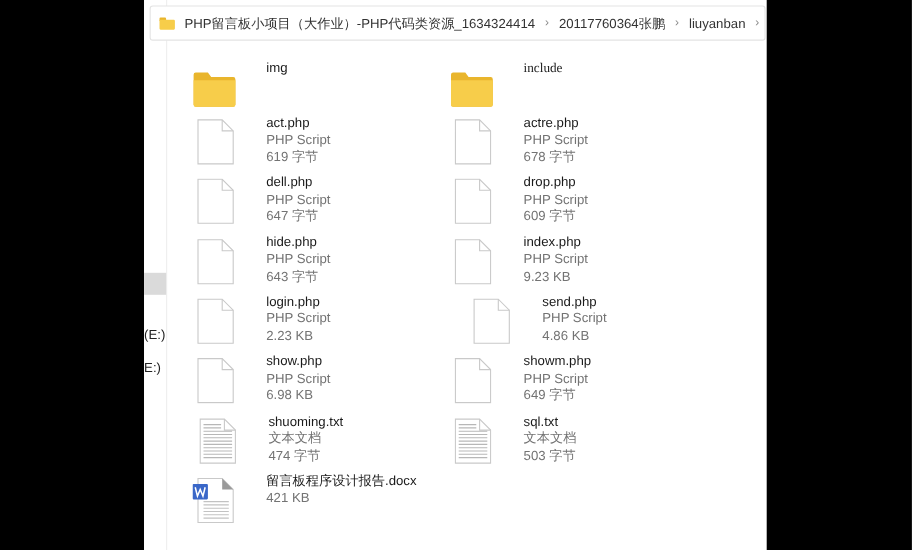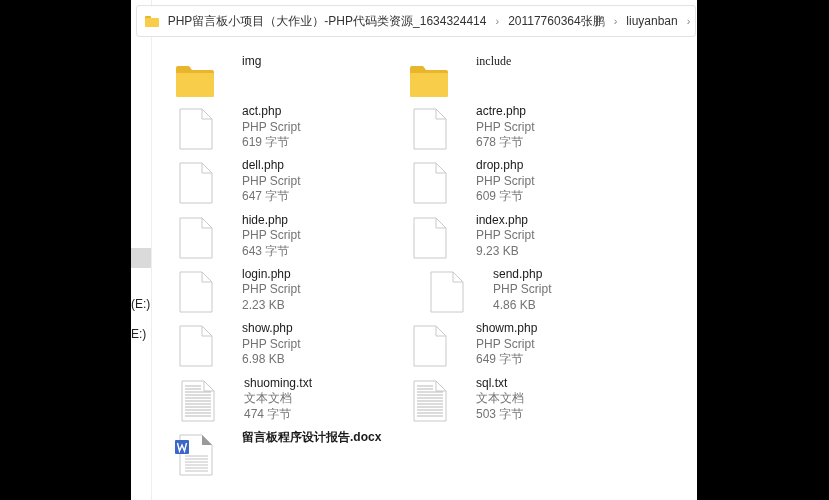--- a/index.html
+++ b/index.html
@@ -240,33 +240,34 @@
             <line x1="4" x2="30" y1="33" y2="33" stroke="#b7b7b7"></line>
             <line x1="4" x2="30" y1="36" y2="36" stroke="#b7b7b7"></line>
           </svg>
         </div>
         <div class="txt">
           <div class="name">sql.txt</div>
           <div class="meta">文本文档</div>
           <div class="meta">503 字节</div>
         </div>
       </div>
-      <div class="item" style="left: 22px; top: 389.8px; font-weight: bold;">
+      <div class="item" style="left: 22px; top: 389.8px;">
         <div class="ico">
           <svg width="38" height="42" viewBox="0 0 38 42" style="margin-top:4px;margin-left:1px">
             <path d="M5 1 L27 1 L37 11 L37 41 L5 41 Z" fill="#fff" stroke="#c9c9c9"></path>
             <path d="M27 1 L27 11 L37 11" fill="#9a9a9a"></path>
             <line x1="10" x2="33" y1="22" y2="22" stroke="#c2c2c2"></line>
             <line x1="10" x2="33" y1="25" y2="25" stroke="#c2c2c2"></line>
             <line x1="10" x2="33" y1="28" y2="28" stroke="#c2c2c2"></line>
             <line x1="10" x2="33" y1="31" y2="31" stroke="#c2c2c2"></line>
             <line x1="10" x2="33" y1="34" y2="34" stroke="#c2c2c2"></line>
             <line x1="10" x2="33" y1="37" y2="37" stroke="#c2c2c2"></line>
             <rect x="0" y="6" width="14" height="14" rx="1" fill="#3a67c8"></rect>
             <path d="M2.5 9 L4.5 17 L7 11 L9.5 17 L11.5 9" fill="none" stroke="#fff" stroke-width="1.4"></path>
           </svg>
         </div>
         <div class="txt">
           <div class="name">留言板程序设计报告.docx</div>
+          <div class="meta">421 KB</div>
         </div>
       </div>
     </div>
 </div>
 
 </body></html>

